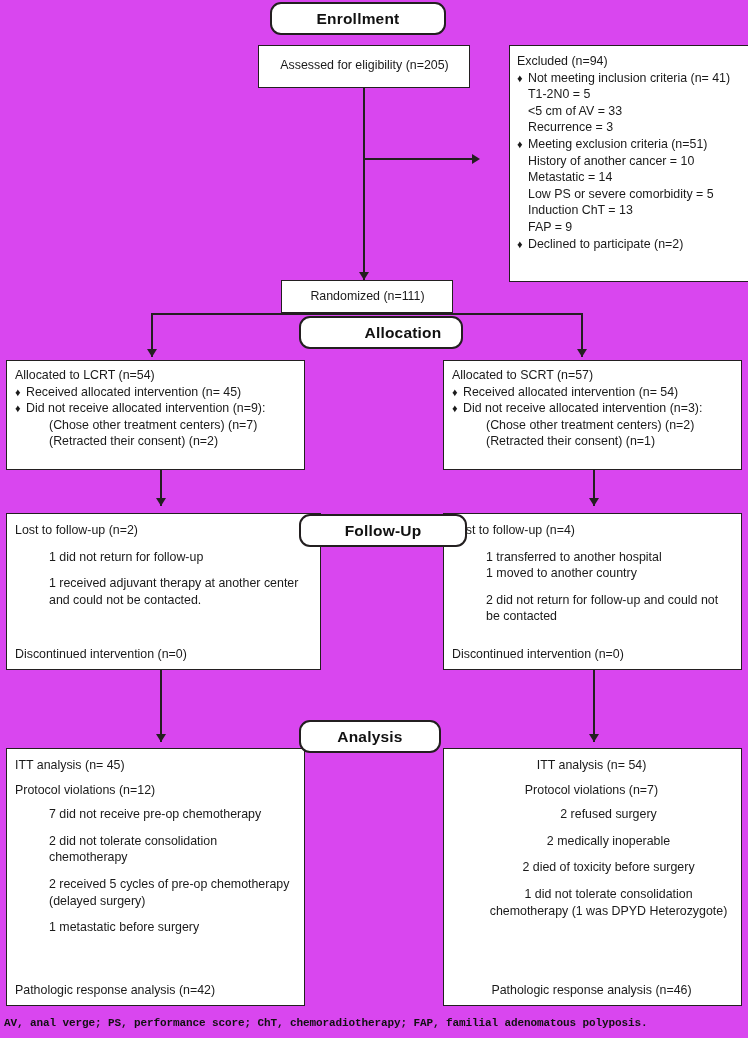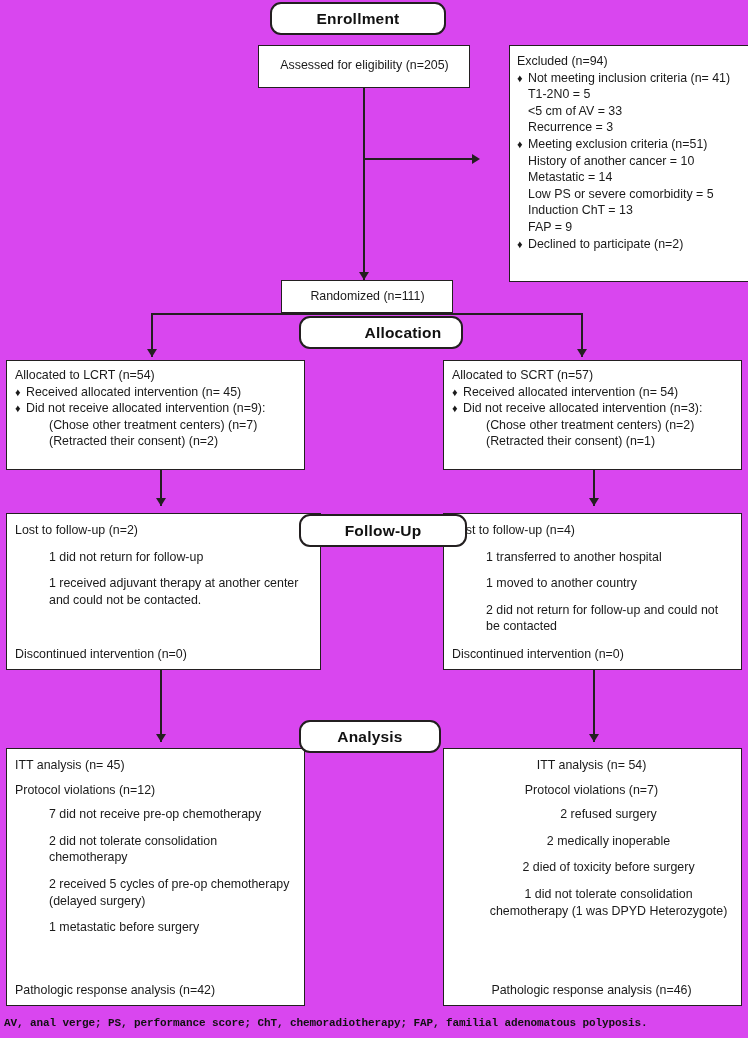--- a/index.html
+++ b/index.html
@@ -195,21 +195,21 @@
       <div class="row">Discontinued intervention (n=0)</div>
     </div>
   </div>
 
   <div class="box" style="left:443px; top:513px; width:299px; height:157px;">
     <div class="pad" style="padding:8px 10px 6px 8px; height:100%; box-sizing:border-box; display:flex; flex-direction:column;">
       <div class="row">Lost to follow-up (n=4)</div>
       <div class="gap"></div>
       <div>
           <div class="wrapline ind2" style="margin-top: 0px;">1 transferred to another hospital</div>
-          <div class="wrapline ind2" style="margin-top: 10px;">1 moved to another country</div>
+          <div class="wrapline ind2" style="margin-top: 0;">1 moved to another country</div>
           <div class="wrapline ind2" style="margin-top: 10px;">2 did not return for follow-up and could not be contacted</div>
         </div>
       <div style="flex:1 1 auto;"></div>
       <div class="row">Discontinued intervention (n=0)</div>
     </div>
   </div>
 
   <div class="line vline" style="left:160px; top:670px; width:1.7px; height:72px;"></div>
   <div class="arrow-down" style="left:155.8px; top:734px;"></div>
   <div class="line vline" style="left:593px; top:670px; width:1.7px; height:72px;"></div>

